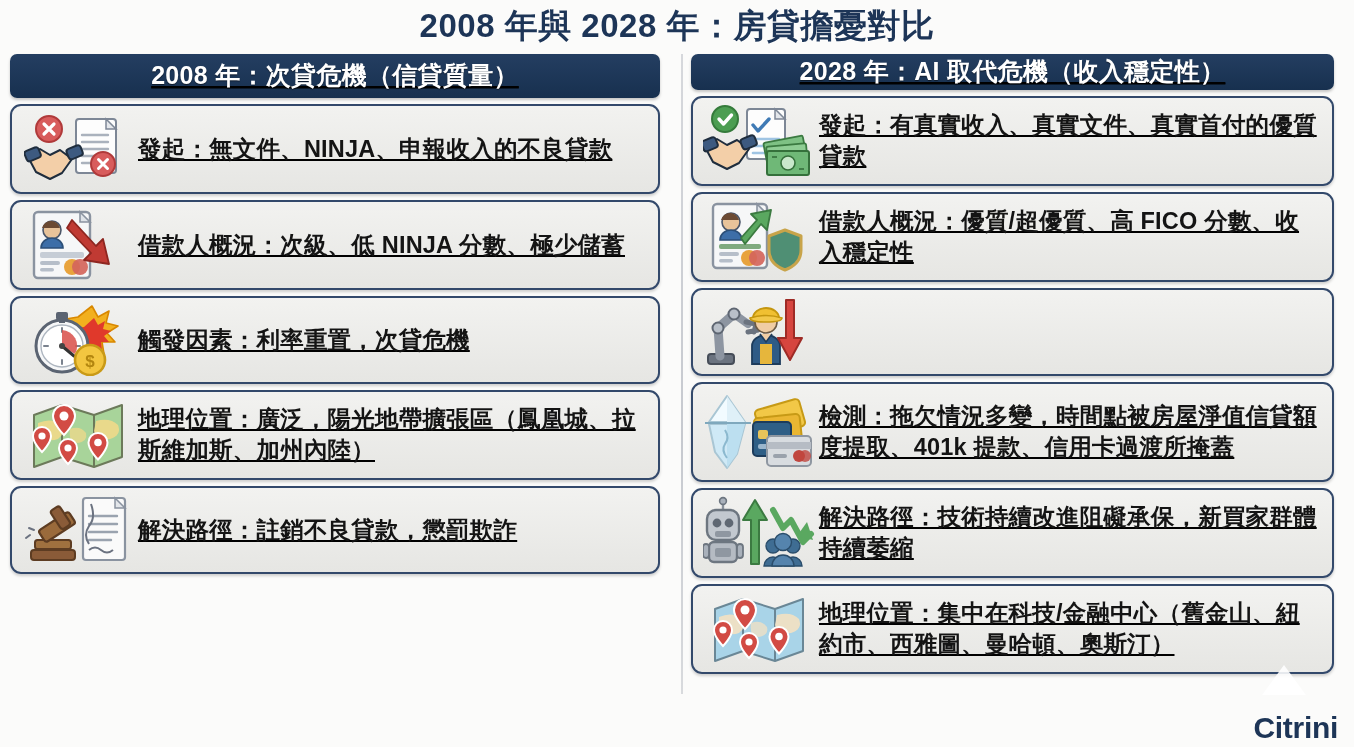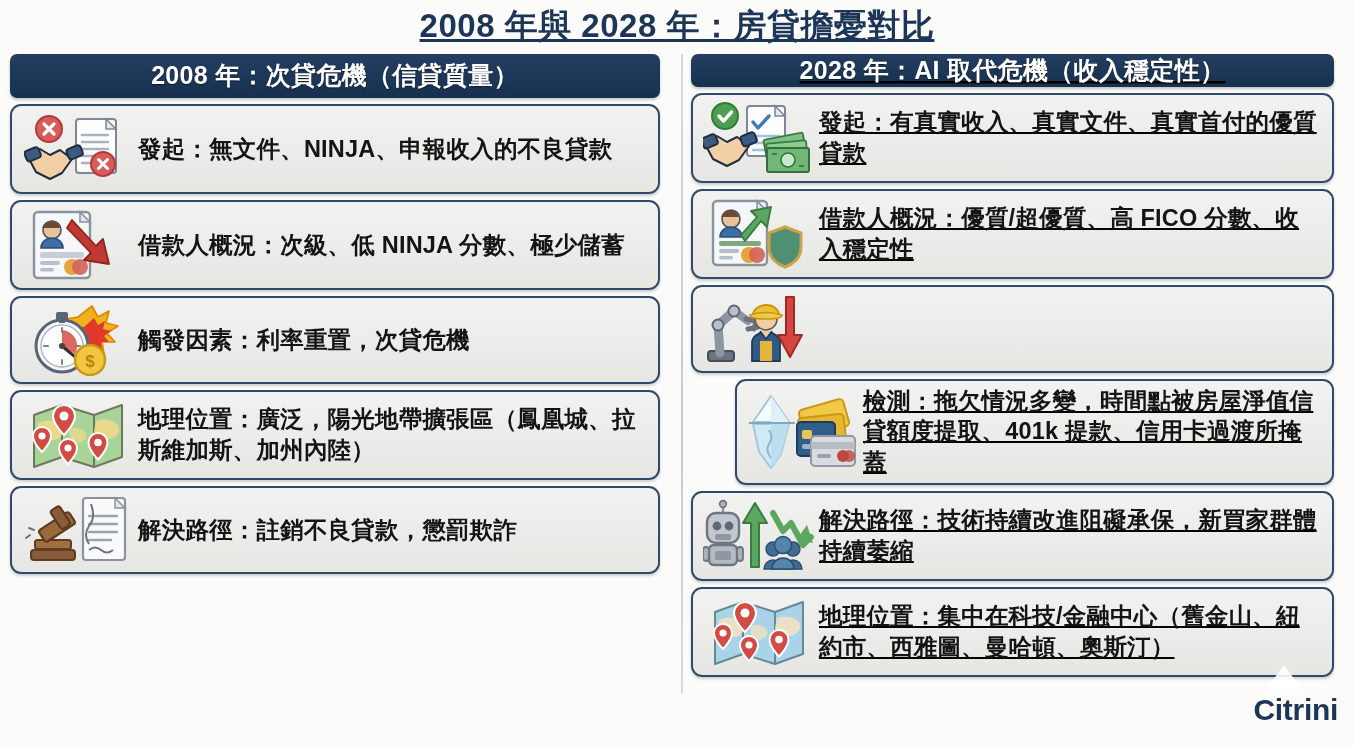--- a/index.html
+++ b/index.html
@@ -19,38 +19,37 @@
   
   .page-title {
     text-align: center;
     font-size: 33px;
     font-weight: bold;
     color: #1d3557;
     letter-spacing: 0.5px;
     padding-top: 7px;
     line-height: 1.18;
     text-shadow: 0 1px 0 rgba(255,255,255,0.6);
-    text-decoration: underline;
   }
 
   
   .columns {
     display: flex;
     margin-top: 8px;
     padding: 0 10px 0 10px;
     height: 620px;
     position: relative;
   }
 
   .column {
     display: flex;
     flex-direction: column;
     gap: 6px;
   }
-  .column-left  { width: 661px; padding-right: 11px; }
+  .column-left  { width: 661px; padding-right: 11px; text-decoration: underline; }
   .column-right { width: 663px; padding-left: 20px; text-decoration: underline; }
 
   .divider {
     position: absolute;
     left: 681px;
     top: 0px;
     width: 2px;
     height: 640px;
     background: linear-gradient(to bottom, #d6d8dc, #c6c9cf 60%, #d8dadd);
   }
@@ -79,21 +78,21 @@
     border: 2px solid #33496b;
     border-radius: 11px;
     display: flex;
     align-items: center;
     padding: 5px 10px;
     box-shadow: 0 2px 3px rgba(0,0,0,0.18);
     flex: 0 0 auto;
   }
   .card.h2 { min-height: 90px; }
   .card.h1 { min-height: 88px; }
-  .card.h3 { min-height: 100px; margin-left: 44px; }
+  .card.h3 { min-height: 100px; }
 
   .card-icon {
     width: 112px;
     min-width: 112px;
     height: 74px;
     display: flex;
     align-items: center;
     justify-content: center;
   }
   .card-icon svg { display: block; }
@@ -105,21 +104,21 @@
     line-height: 1.30;
     letter-spacing: 0.2px;
     padding-left: 4px;
     padding-right: 2px;
   }
 
   
   .footer {
     position: absolute;
     right: 16px;
-    bottom: 20px;
+    bottom: 2px;
     display: flex;
     align-items: baseline;
     font-size: 30px;
     letter-spacing: -0.3px;
   }
   .logo-citrini {
     color: #1d3557;
     font-weight: bold;
   }
   .logo-research {

